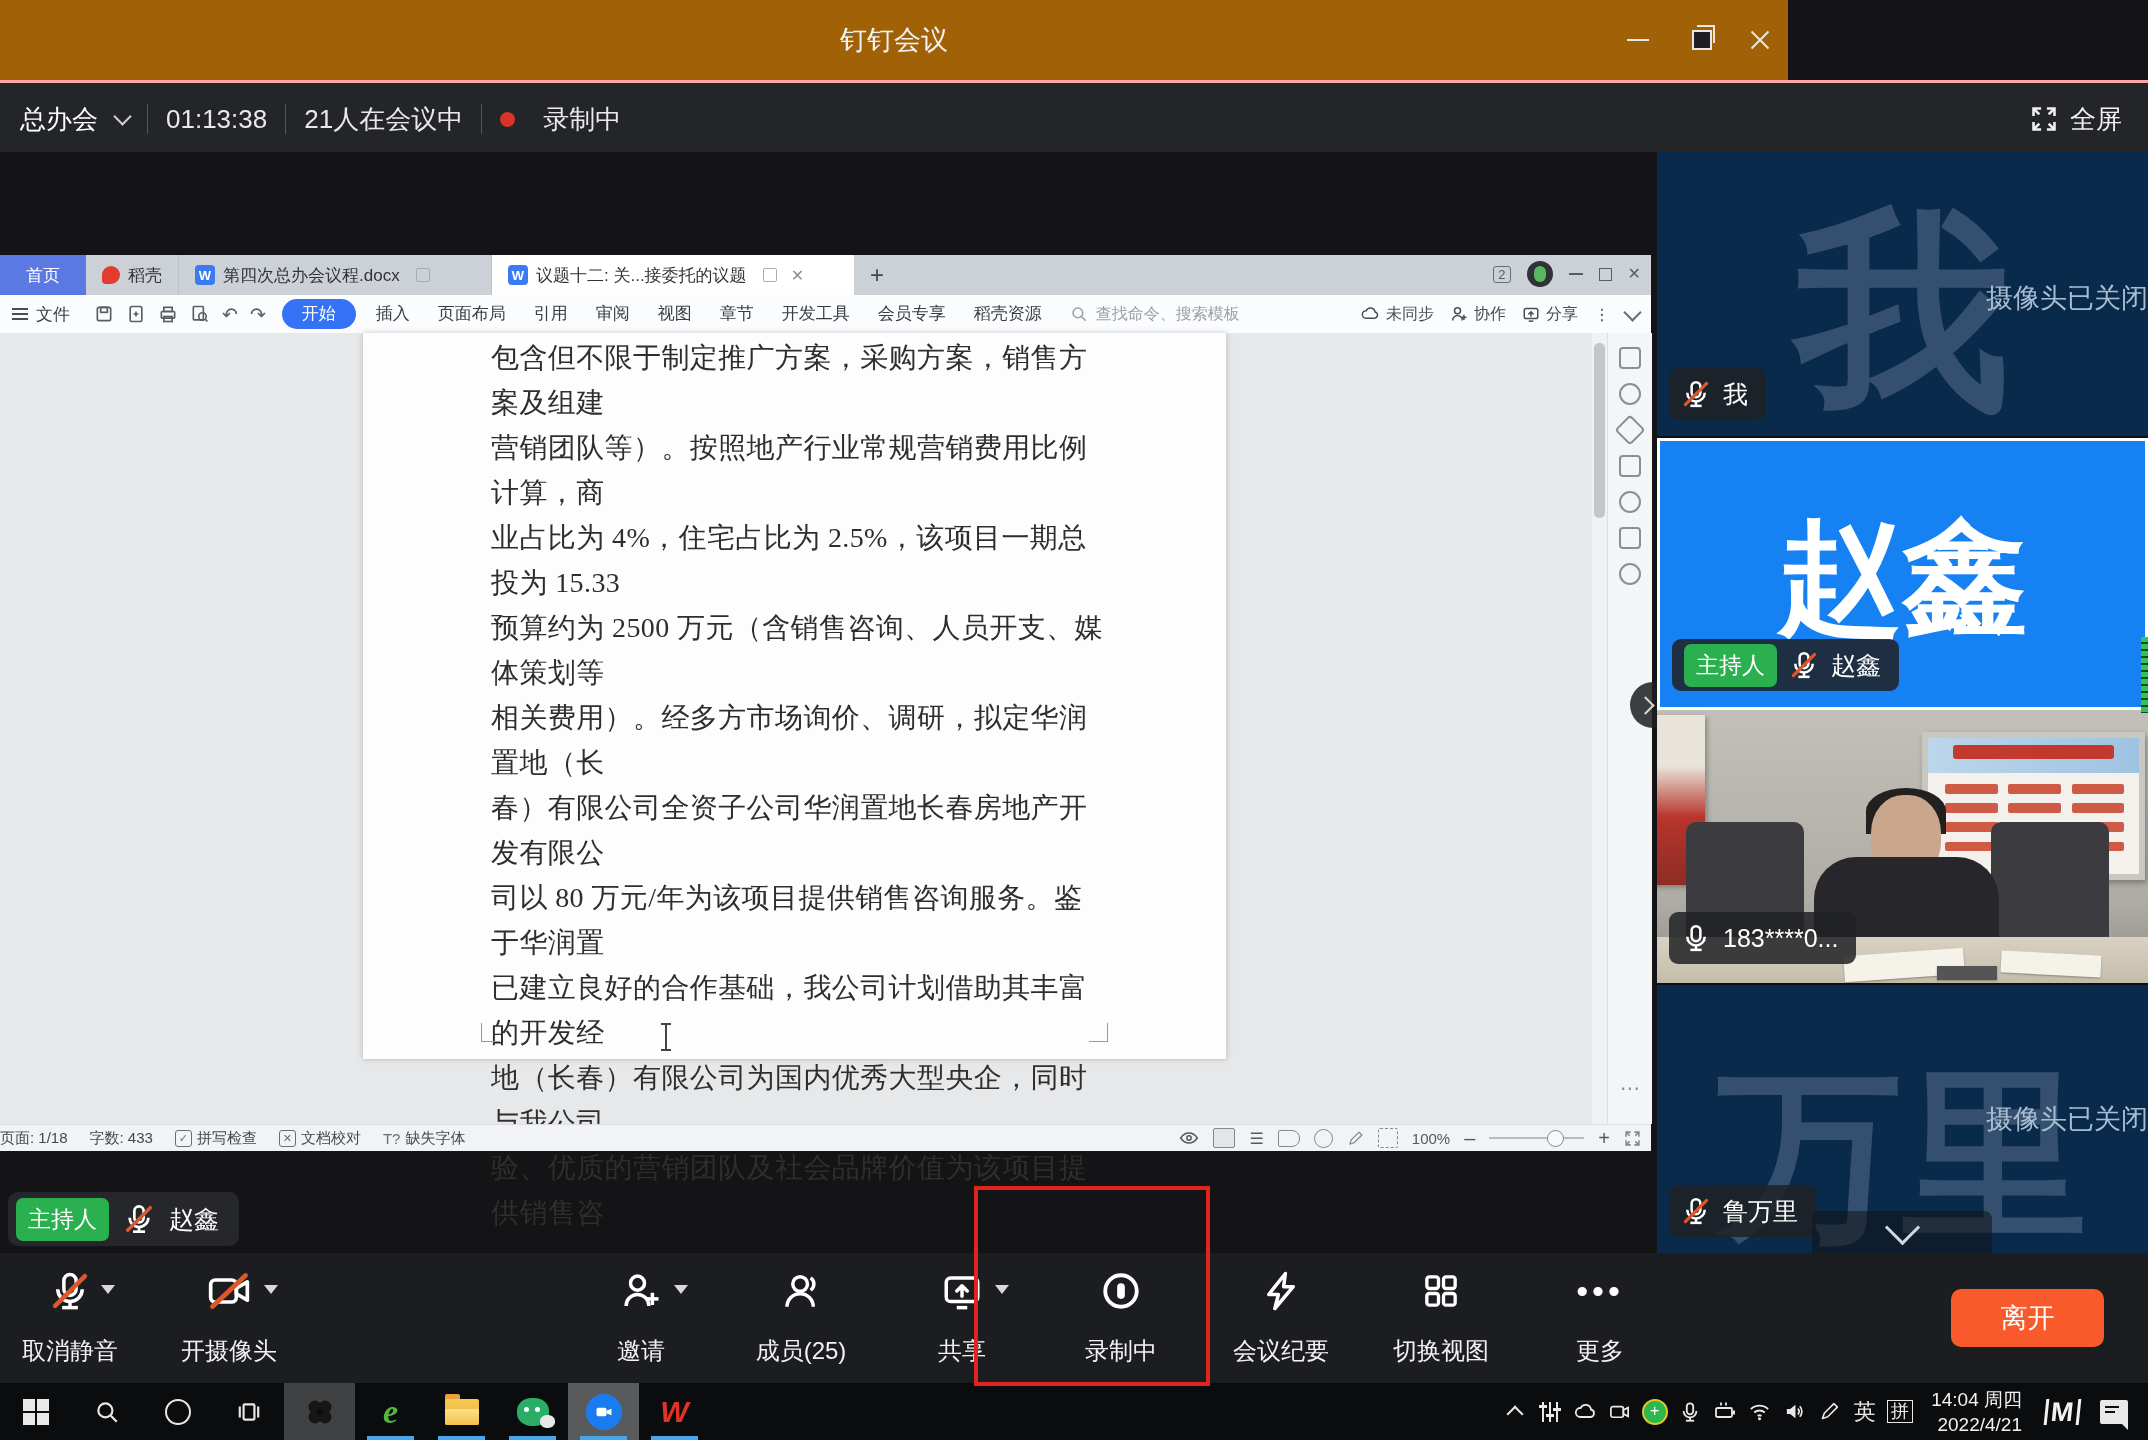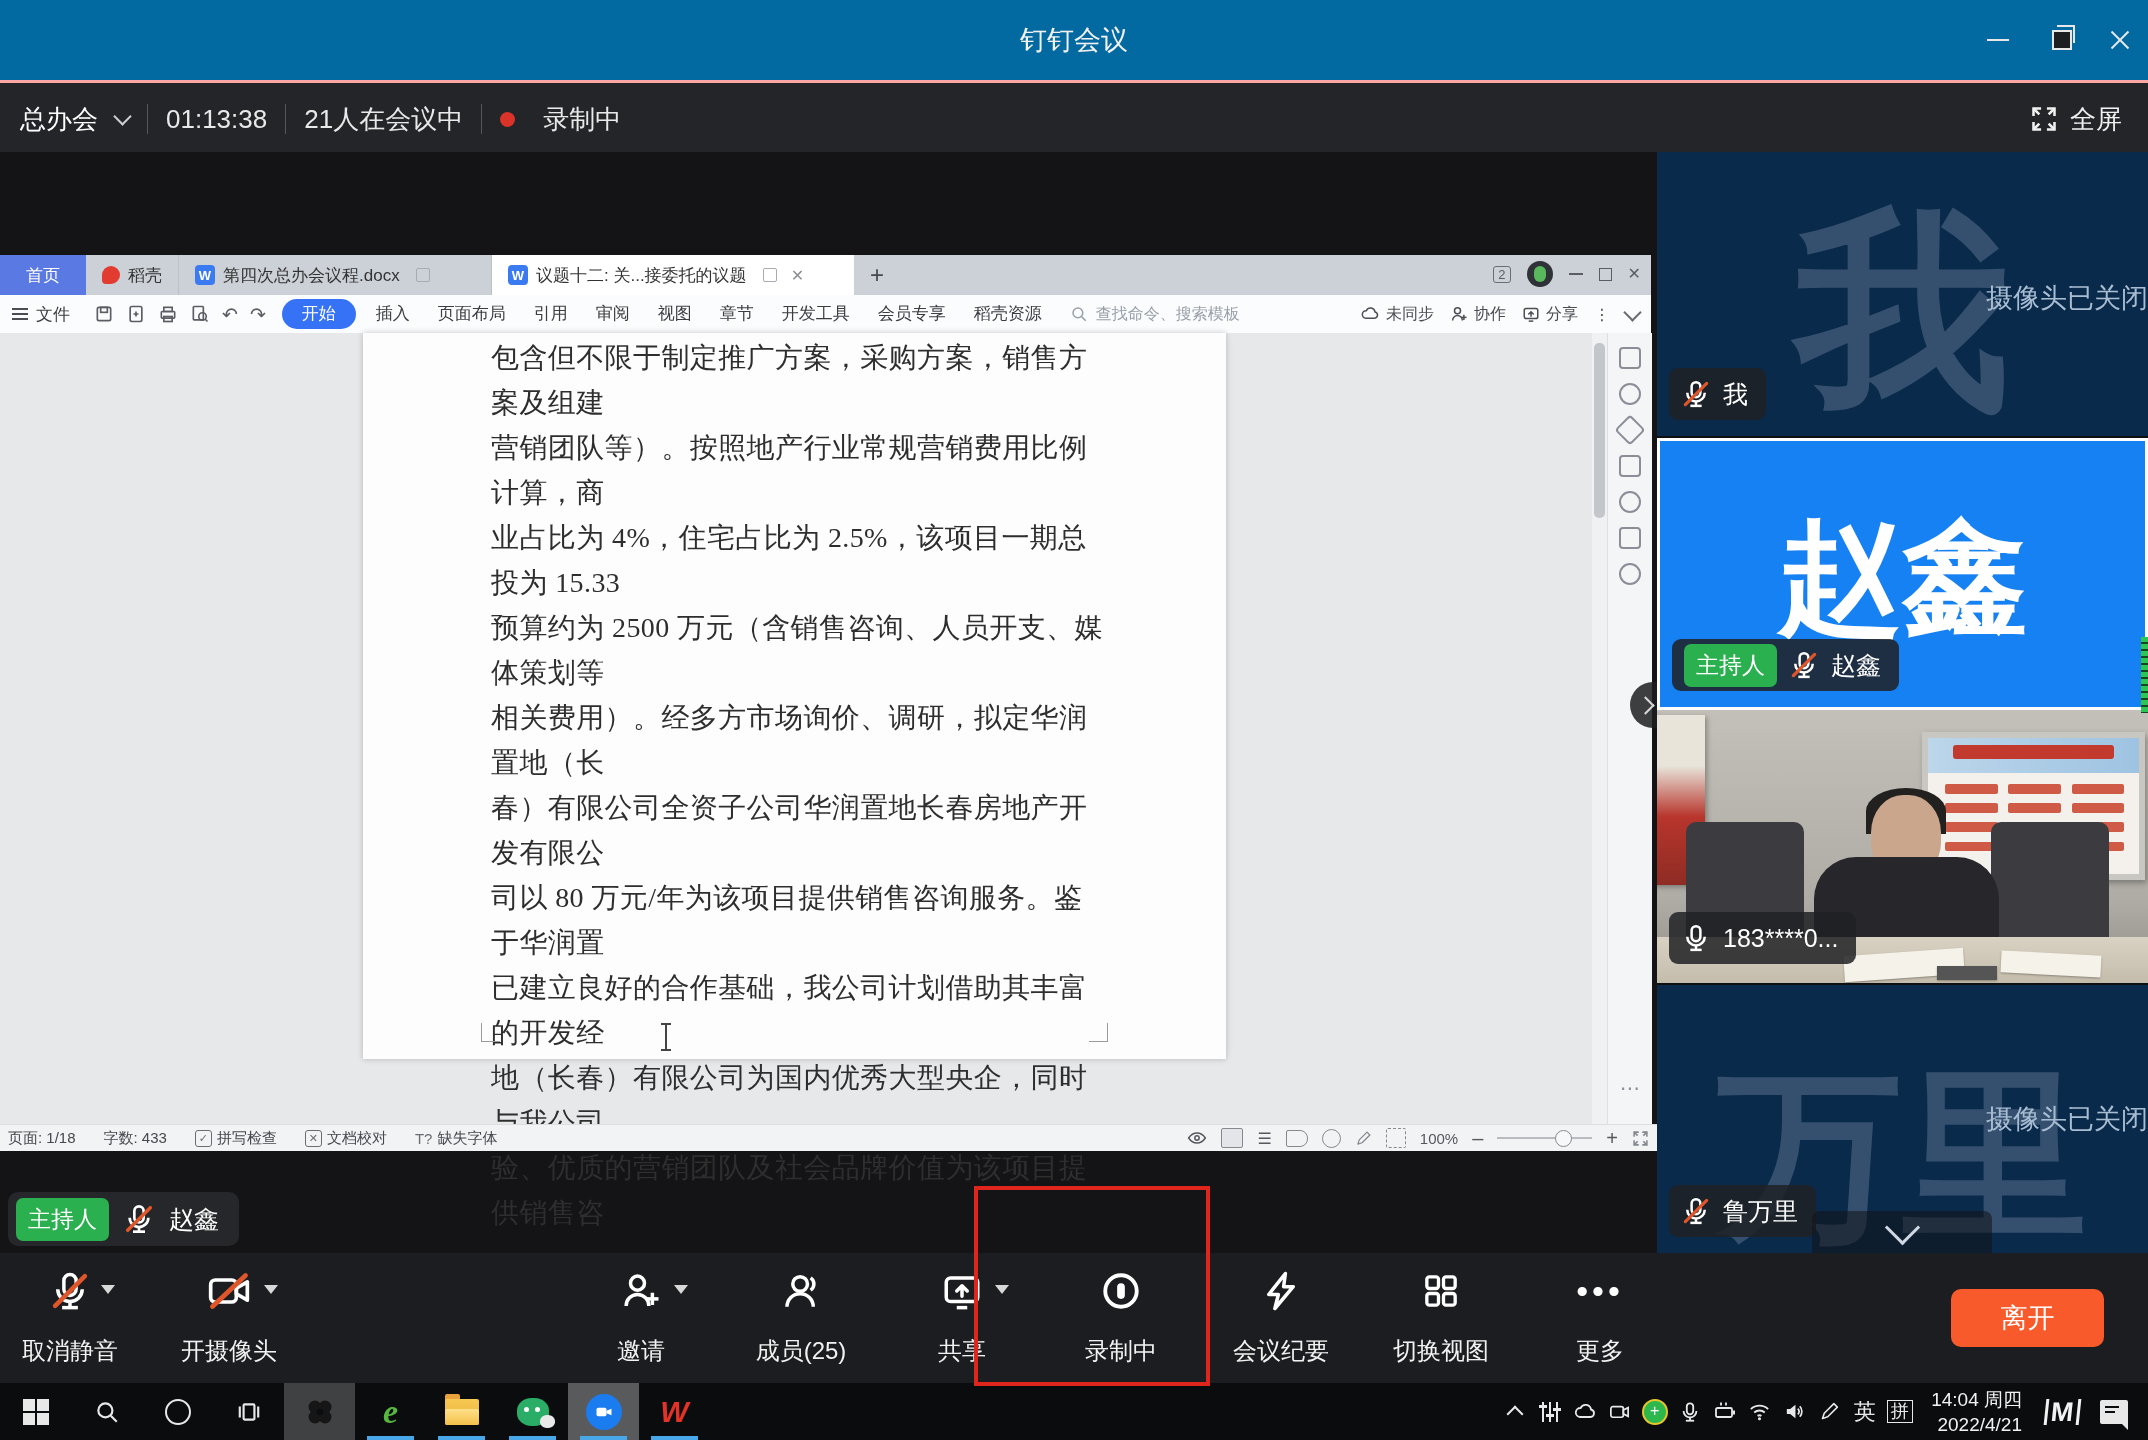--- a/index.html
+++ b/index.html
@@ -2,21 +2,21 @@
 <html><head>
 <meta charset="utf-8">
 <style>
   html,body{margin:0;padding:0}
   body{width:2148px;height:1440px;position:relative;overflow:hidden;background:#141416;
        font-family:"Liberation Sans","DejaVu Sans",sans-serif;color:#fff;-webkit-font-smoothing:antialiased}
   .abs{position:absolute}
   .flex{display:flex;align-items:center}
   svg{display:block}
   
-  .titlebar{left:0;top:0;width:2148px;height:80px;background:#0369a1}
+  .titlebar{left:0;top:0;width:1788px;height:80px;background:#a16207}
   .title-text{width:100%;text-align:center;line-height:80px;font-size:27px;color:#f2f2f2}
   .winbtn{width:44px;height:44px;top:18px;display:flex;align-items:center;justify-content:center;cursor:default}
   .min-glyph{width:22px;height:0;border-top:2px solid #e8e8e8}
   .restore-glyph{width:16px;height:16px;border:2px solid #e8e8e8;position:relative;background:#1d1e21}
   .restore-glyph:before{content:"";position:absolute;left:3px;top:-7px;width:16px;height:16px;border:2px solid #e8e8e8;border-bottom:none;border-left:none}
   .x-glyph{width:22px;height:22px;position:relative}
   .x-glyph:before,.x-glyph:after{content:"";position:absolute;left:10px;top:-1px;width:2px;height:24px;background:#e8e8e8}
   .x-glyph:before{transform:rotate(45deg)}.x-glyph:after{transform:rotate(-45deg)}
   
   .infobar{left:0;top:80px;width:2148px;height:72px;background:#232529;border-top:3px solid #fca5a5}
@@ -64,21 +64,21 @@
   .caret-I:before{top:0}.caret-I:after{bottom:0}
   .cmark{width:18px;height:18px;border-bottom:1.5px solid #9a9a9a}
   .cmark.l{border-left:1.5px solid #9a9a9a}.cmark.r{border-right:1.5px solid #9a9a9a}
   .vscroll{left:1592px;top:78px;width:15px;height:791px;background:#f0f1f2}
   .vthumb{left:2px;top:10px;width:11px;height:175px;background:#c3c7cc;border-radius:5px}
   .sidestrip{left:1607px;top:78px;width:44px;height:791px;background:#f4f5f7;border-left:1px solid #dddfe2}
   .ss-ic{width:18px;height:18px;border:2px solid #8a8f97;border-radius:4px;margin:14px auto 0}
   .ss-dots{color:#8a8f97;text-align:center;font-size:20px;position:absolute;bottom:24px;width:100%}
   
   .statusbar{left:0;top:869px;width:1651px;height:26px;background:#f2f3f5;border-top:1px solid #dcdee1;
-             display:flex;align-items:center;color:#45484d;font-size:15px;gap:28px;padding-left:8px}
+             display:flex;align-items:center;color:#45484d;font-size:15px;gap:22px;}
   .sb-box{width:15px;height:15px;border:1.5px solid #6a6e74;border-radius:3px;display:inline-flex;align-items:center;justify-content:center;font-size:11px;margin-right:5px;color:#6a6e74}
   .sb-right{position:absolute;right:10px;display:flex;align-items:center;gap:14px;color:#55585d}
   .slider-track{width:95px;height:2px;background:#b8bcc1;position:relative}
   .slider-knob{position:absolute;left:58px;top:-7px;width:15px;height:15px;border:1.5px solid #85898f;border-radius:50%;background:#f7f8f9}
   
   .stage-badge{left:8px;top:1040px;height:54px;background:rgba(40,41,44,.9);border-radius:10px;display:flex;align-items:center;gap:14px;padding:0 20px 0 8px}
   .role-pill{background:#2ab04e;color:#fff;font-size:23px;border-radius:7px;padding:6px 12px}
   .badge-name{font-size:25px;color:#fff}
   
   .redbox{left:974px;top:1186px;width:228px;height:192px;border:4px solid #e0251c;z-index:60}

